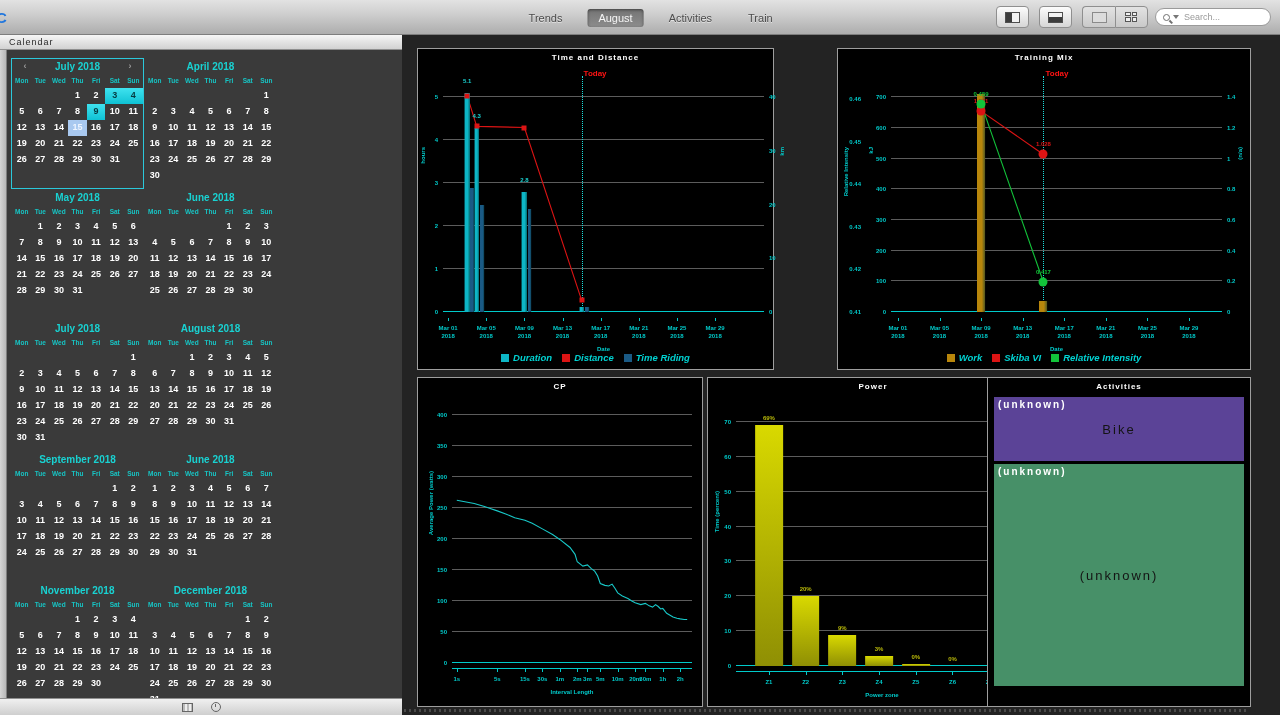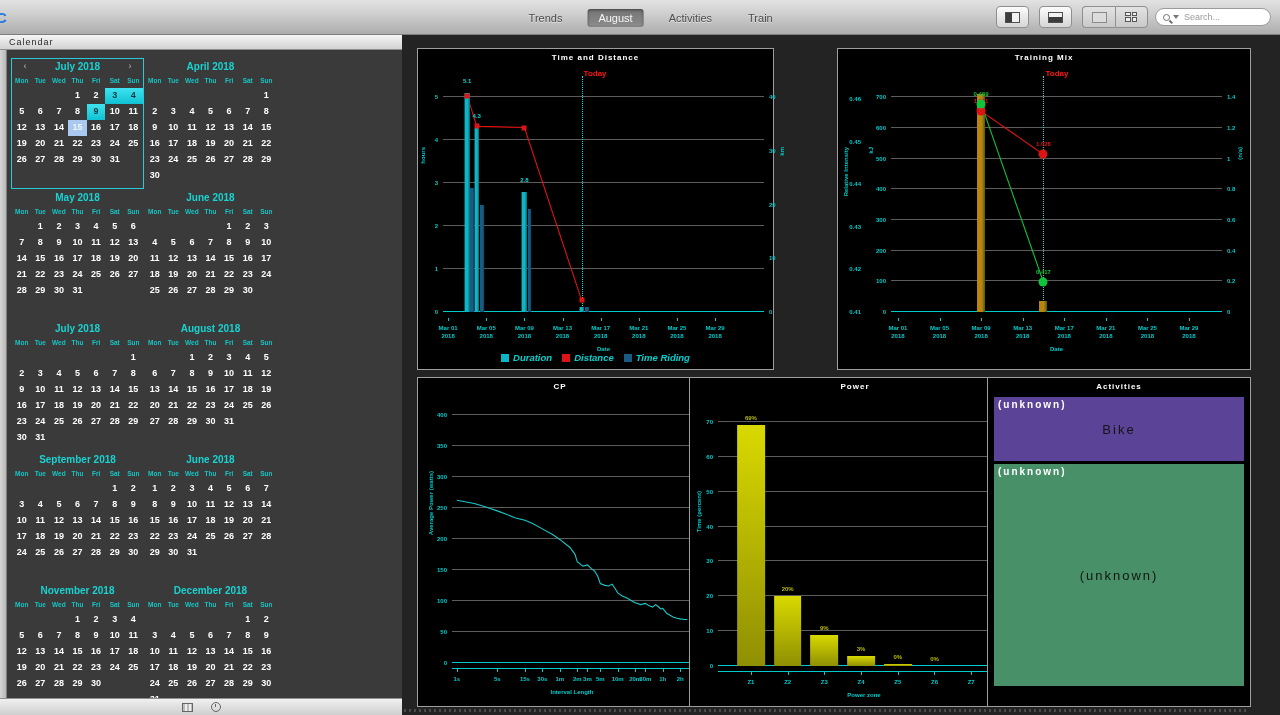--- a/index.html
+++ b/index.html
@@ -67,21 +67,21 @@
   .cal-ic { width:11px; height:9px; border:1px solid #666; background:
     repeating-linear-gradient(90deg,#bbb 0 2px,#eee 2px 4px); }
   .clock-ic { width:10px; height:10px; border:1.5px solid #666; border-radius:50%; position:relative; }
   .clock-ic::after { content:""; position:absolute; left:3px; top:1px; width:1.5px; height:3px; background:#666; }
   
   .main { position:absolute; left:402px; top:35px; right:0; bottom:0; background:#232323; }
   .chart-panel { position:absolute; background:#000; border:1px solid #9e9e9e; }
   #tad   { left:15px;  top:13px;  width:357px; height:322px; }
   #tmix  { left:435px; top:13px;  width:414px; height:322px; }
   #cp    { left:15px;  top:342px; width:286px; height:330px; }
-  #power { left:287px; top:342px; width:332px; height:330px; }
+  #power { left:305px; top:342px; width:332px; height:330px; }
   #acts  { left:585px; top:342px; width:264px; height:330px; }
   .chart-title { position:absolute; top:4px; left:0; right:0; text-align:center; color:#fff;
     font-size:8px; font-weight:bold; letter-spacing:1px; z-index:3; }
   .plot { position:absolute; }
   .gridline { position:absolute; left:0; right:0; height:1px; background:#5c5c5c; }
   .xaxis { position:absolute; left:0; right:0; bottom:0; height:1px; background:#00caca; }
   .xaxis2 { position:absolute; left:0; right:0; bottom:-6px; height:1px; background:#00caca; }
   .xtickmark { position:absolute; bottom:-9px; width:1px; height:3px; background:#00caca; }
   .xtick { position:absolute; transform:translateX(-50%); text-align:center; color:#00caca;
     font-size:6px; line-height:7.5px; font-weight:bold; white-space:nowrap; }
@@ -949,20 +949,34 @@
           <div class="bar" style="left: 46.06%; width: 2.4%; height: 4.67532%; background: linear-gradient(90deg, rgb(184, 134, 11), rgb(184, 134, 11) 60%, rgb(0, 51, 51) 130%) rgb(184, 134, 11);"></div>
           <div class="pt" style="left: 27.22%; bottom: 85.1299%; width: 9px; height: 9px; background: rgb(220, 20, 20); border-radius: 50%;"></div>
           <div class="pt-label" style="left: 27.22%; bottom: calc(85.1299% + 7px); color: rgb(220, 20, 20);">1.311</div>
           <div class="pt" style="left: 46.06%; bottom: 66.7532%; width: 9px; height: 9px; background: rgb(220, 20, 20); border-radius: 50%;"></div>
           <div class="pt-label" style="left: 46.06%; bottom: calc(66.7532% + 7px); color: rgb(220, 20, 20);">1.028</div>
           <div class="pt" style="left: 27.22%; bottom: 88.2883%; width: 9px; height: 9px; background: rgb(18, 196, 58); border-radius: 50%;"></div>
           <div class="pt-label" style="left: 27.22%; bottom: calc(88.2883% + 7px); color: rgb(18, 196, 58);">0.459</div>
           <div class="pt" style="left: 46.06%; bottom: 12.6126%; width: 9px; height: 9px; background: rgb(18, 196, 58); border-radius: 50%;"></div>
           <div class="pt-label" style="left: 46.06%; bottom: calc(12.6126% + 7px); color: rgb(18, 196, 58);">0.417</div>
         </div>
+    <div class="legend">
+          <div class="item">
+            <span class="sw" style="background: rgb(184, 134, 11);"></span>
+            <span class="lt">Work</span>
+          </div>
+          <div class="item">
+            <span class="sw" style="background: rgb(220, 20, 20);"></span>
+            <span class="lt">Skiba VI</span>
+          </div>
+          <div class="item">
+            <span class="sw" style="background: rgb(18, 196, 58);"></span>
+            <span class="lt">Relative Intensity</span>
+          </div>
+        </div>
       </div>
     <div class="chart-panel" id="cp">
       <div class="chart-title">CP</div>
       <div class="plot" style="left:34px;right:10px;top:18px;bottom:43px;">
           <div class="ytick" style="bottom: 0%; right: calc(100% + 5px);">0</div>
           <div class="gridline" style="bottom: 11.6279%;"></div>
           <div class="ytick" style="bottom: 11.6279%; right: calc(100% + 5px);">50</div>
           <div class="gridline" style="bottom: 23.2558%;"></div>
           <div class="ytick" style="bottom: 23.2558%; right: calc(100% + 5px);">100</div>
           <div class="gridline" style="bottom: 34.8837%;"></div>

